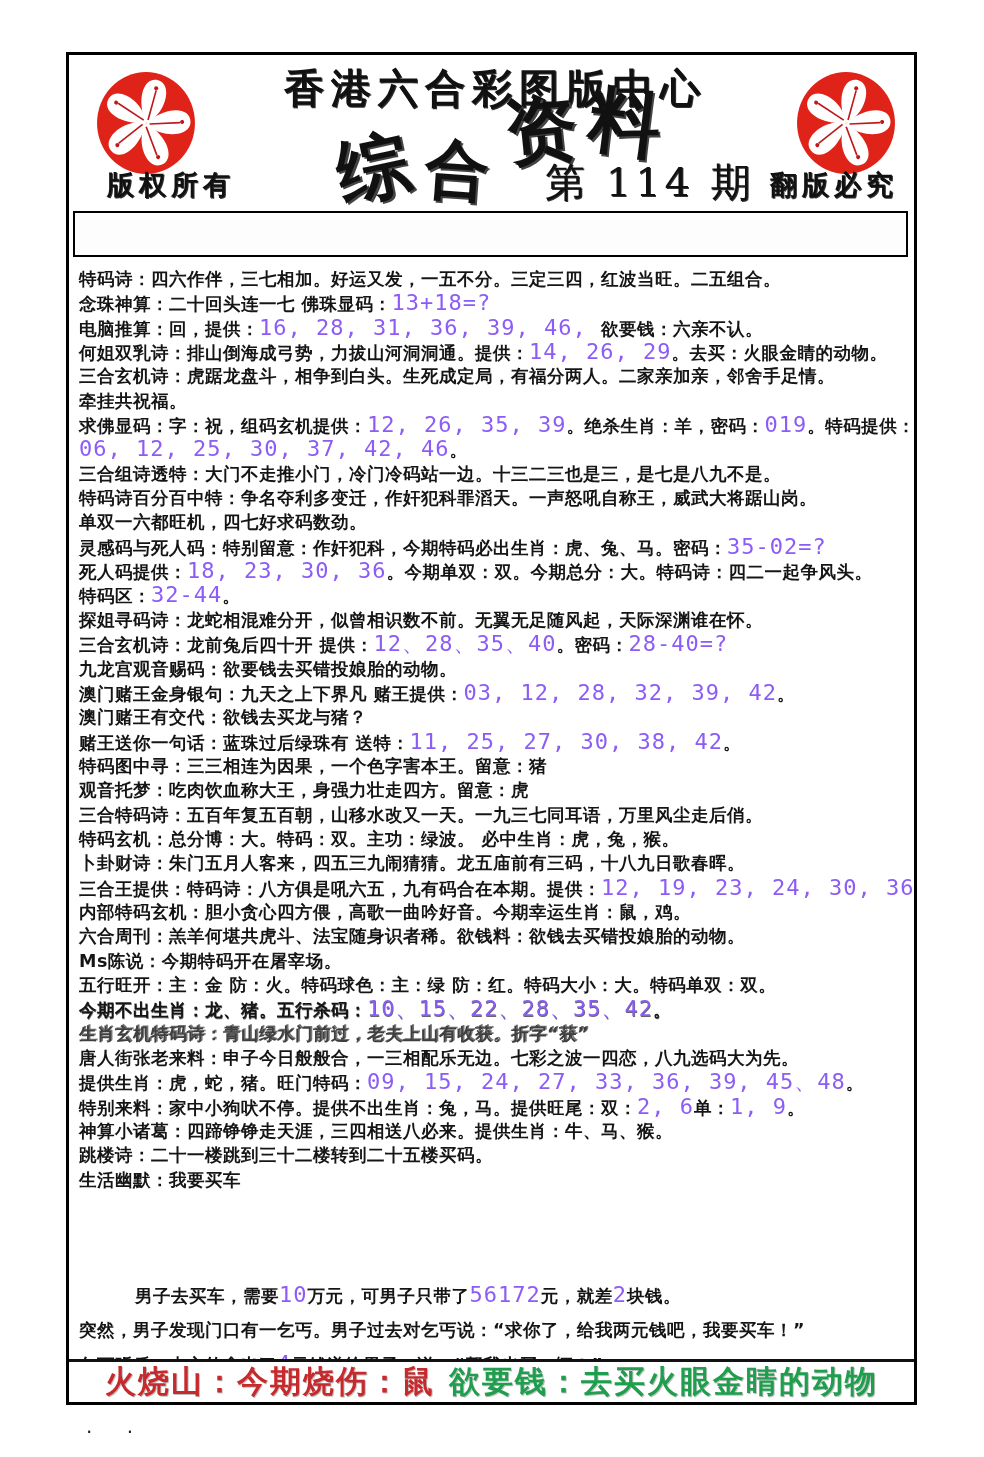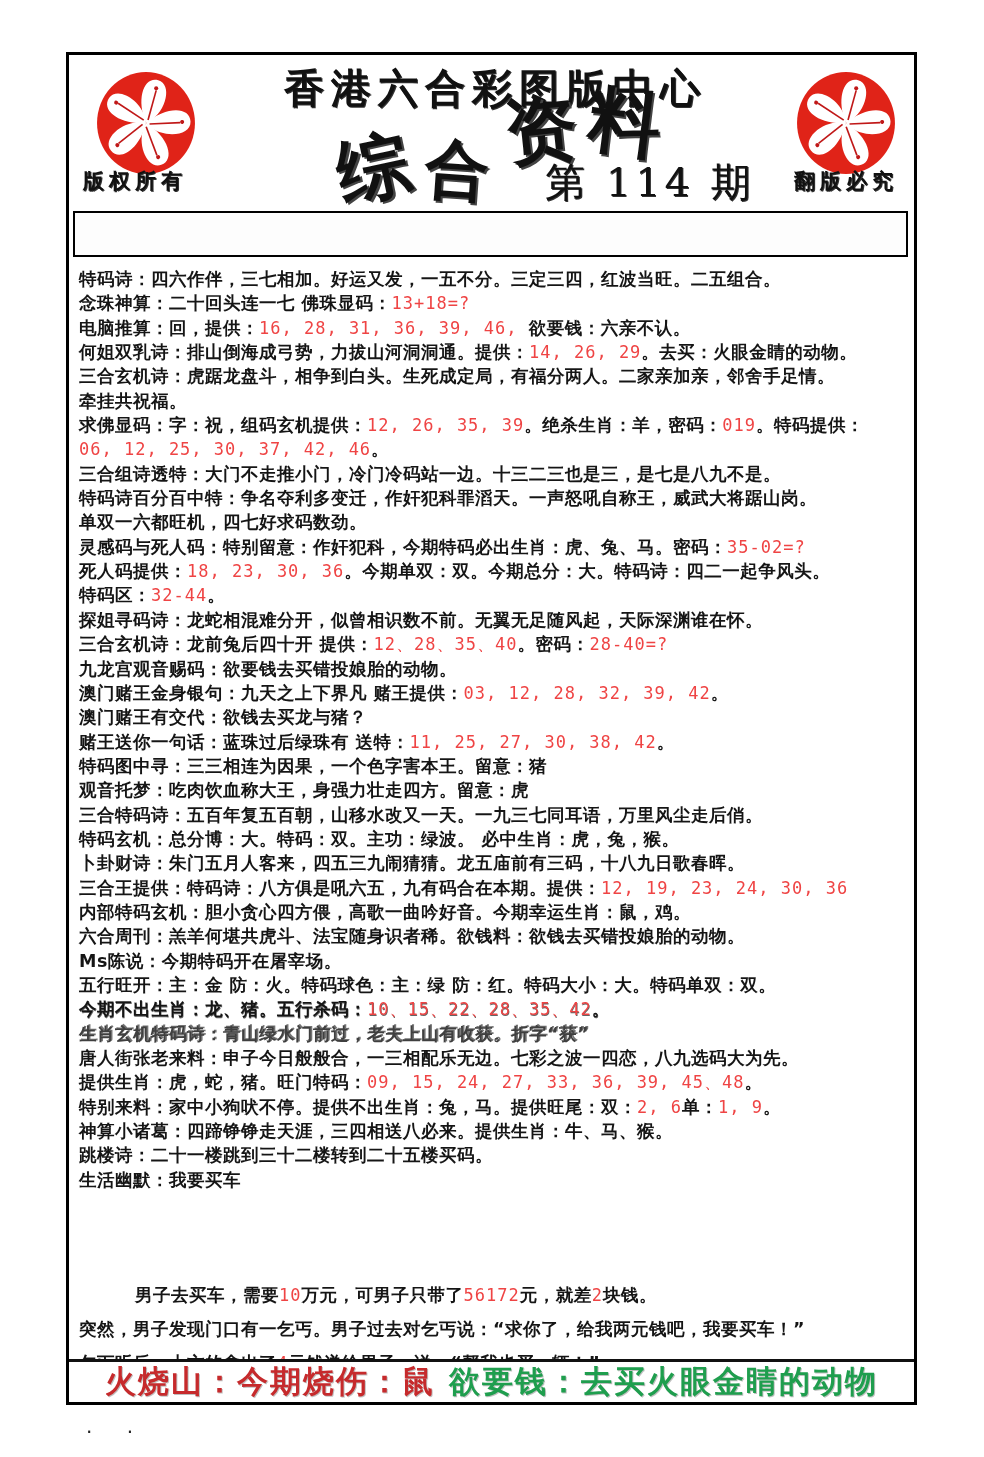--- a/index.html
+++ b/index.html
@@ -28,22 +28,22 @@
   .tchar.c0{left:0;top:48px;transform:rotate(-12deg);}
   .tchar.c1{left:88px;top:54px;font-size:64px;transform:rotate(4deg);}
   .tchar.c2{left:168px;top:10px;transform:rotate(-6deg);}
   .tchar.c3{left:252px;top:2px;transform:rotate(7deg);}
   .issue{
     position:absolute;left:476px;top:100px;font-size:40px;font-weight:400;
     letter-spacing:4px;font-family:"DejaVu Serif","Liberation Serif",serif;
     text-shadow:1px 1px 0 #333;
   }
   .copy-left,.copy-right{
-    position:absolute;top:112px;font-size:21px;font-weight:900;letter-spacing:5px;
-    font-family:Liberation Sans, sans-serif;text-shadow:1px 1px 0 #333;
+    position:absolute;top:112px;font-size:27px;font-weight:900;letter-spacing:5px;
+    font-family:Liberation Sans, sans-serif;text-shadow:1px 1px 0 #333;margin-left:24px;
   }
   .copy-left{left:14px;}
   .copy-right{right:16px;}
   .logo{position:absolute;width:102px;height:106px;top:15px;}
   .logo.left{left:26px;}
   .logo.right{left:726px;}
   
   .notice-box{
     position:absolute;left:4px;top:156px;width:835px;height:46px;
     border:2px solid #000;background:#fdfdfd;box-sizing:border-box;
@@ -51,21 +51,21 @@
   
   .text-area{position:absolute;left:10px;top:212px;width:832px;}
   .line{
     white-space:nowrap;height:24.35px;line-height:24.35px;
     font-size:17.5px;font-weight:700;letter-spacing:0.5px;color:#151515;
   }
   .line:nth-child(32){opacity:.82;text-shadow:1.5px -1px 0 #555;filter:blur(.3px);}
   .line:nth-child(31){text-shadow:.5px .5px 0 #666;}
   .num{
     font-family:"DejaVu Sans Mono","Liberation Mono",monospace;
-    font-weight:400;color:#ef4444;letter-spacing:1px;font-size:17px;
+    font-weight:400;color:#8b5cf6;letter-spacing:1px;font-size:22px;
   }
   .joke-area{margin-top:2px;}
   .joke-p{
     white-space:nowrap;line-height:24px;margin-top:10px;
     font-size:17.5px;font-weight:700;letter-spacing:0.5px;color:#151515;
   }
   .joke-p:first-child{text-indent:3.2em;margin-top:14px;}
   
   .footer-band{
     position:absolute;left:0;right:0;bottom:0;height:40px;

